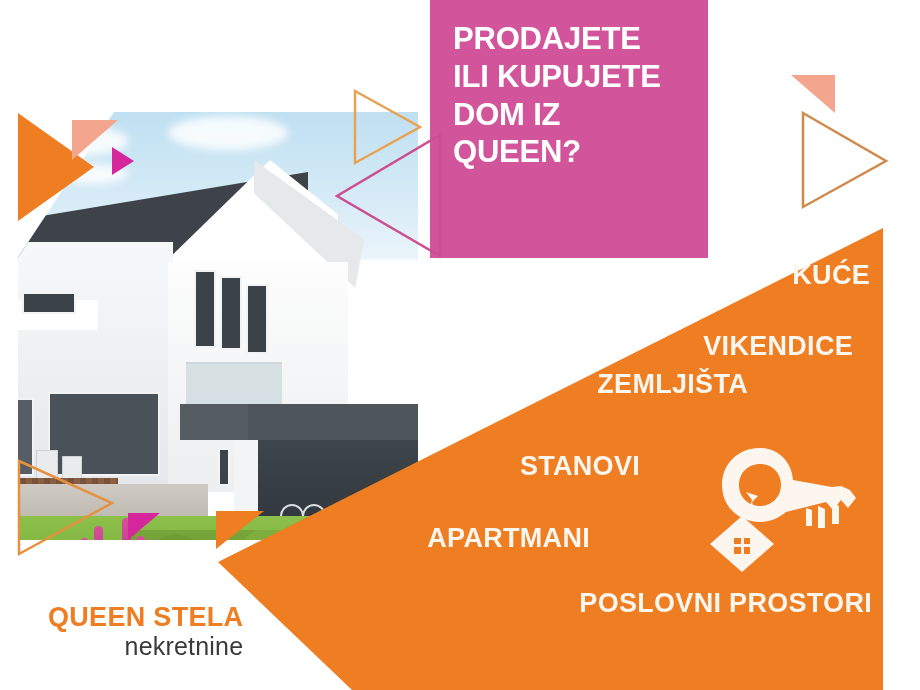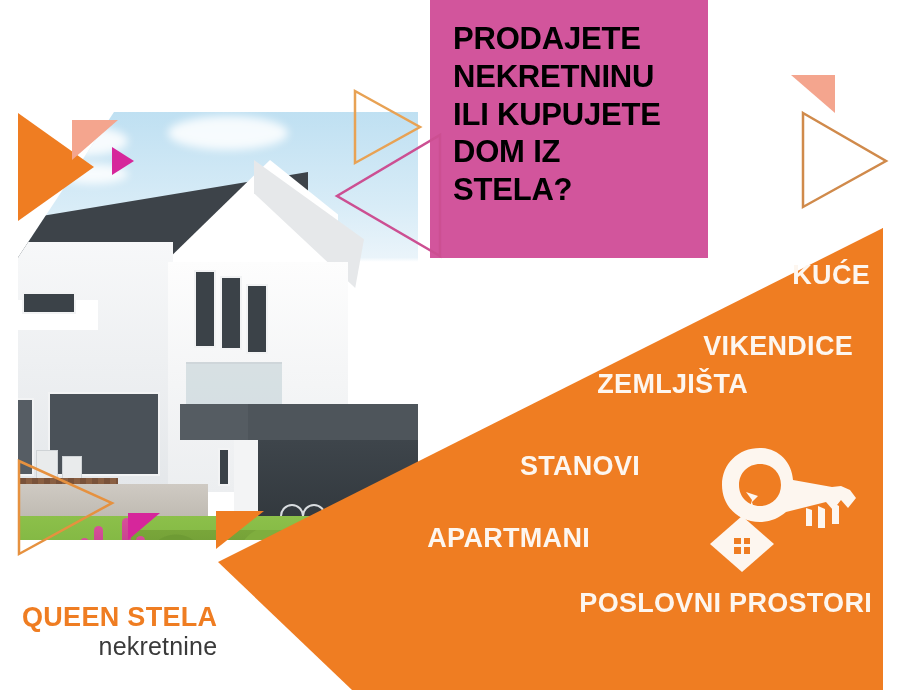--- a/index.html
+++ b/index.html
@@ -210,21 +210,21 @@
     position: absolute;
     left: 430px;
     top: 0;
     width: 278px;
     height: 258px;
     background: #d2559c;
     box-sizing: border-box;
     padding: 20px 0 0 23px;
   }
   .pink-box .hl {
-    color: #000000;
+    color: #ffffff;
     font-size: 31px;
     font-weight: bold;
     line-height: 1.22;
     letter-spacing: -0.2px;
     margin: 0;
   }
 
   
   .orange-shape {
     position: absolute;
@@ -271,20 +271,21 @@
     position: absolute;
     left: 22px;
     top: 604px;
   }
   .logo-main {
     color: #ef7d22;
     font-size: 27px;
     font-weight: bold;
     letter-spacing: 0.3px;
     line-height: 1;
+    margin-left: 26px;
   }
   .logo-sub {
     color: #3a3a3a;
     font-size: 25px;
     letter-spacing: 0.2px;
     line-height: 1.25;
     text-align: right;
   }
 </style>
 </head>
@@ -347,24 +348,23 @@
 
       </div>
     </div>
   </div>
 
   <div class="orange-shape2"></div>
   <div class="orange-shape"></div>
 
   <div class="pink-box">
     <div class="hl">PRODAJETE</div>
-    <div class="hl">NEKRETNINU</div>
     <div class="hl">ILI KUPUJETE</div>
     <div class="hl">DOM IZ</div>
-    <div class="hl">STELA?</div>
+    <div class="hl">QUEEN?</div>
   </div>
 
   <div class="cat" style="right:50px;  top:260px;">KUĆE</div>
   <div class="cat" style="right:67px;  top:331px;">VIKENDICE</div>
   <div class="cat" style="right:172px; top:369px;">ZEMLJIŠTA</div>
   <div class="cat" style="right:280px; top:451px;">STANOVI</div>
   <div class="cat" style="right:330px; top:523px;">APARTMANI</div>
   <div class="cat" style="right:48px;  top:588px;">POSLOVNI PROSTORI</div>
 
   <div class="key-icon">

